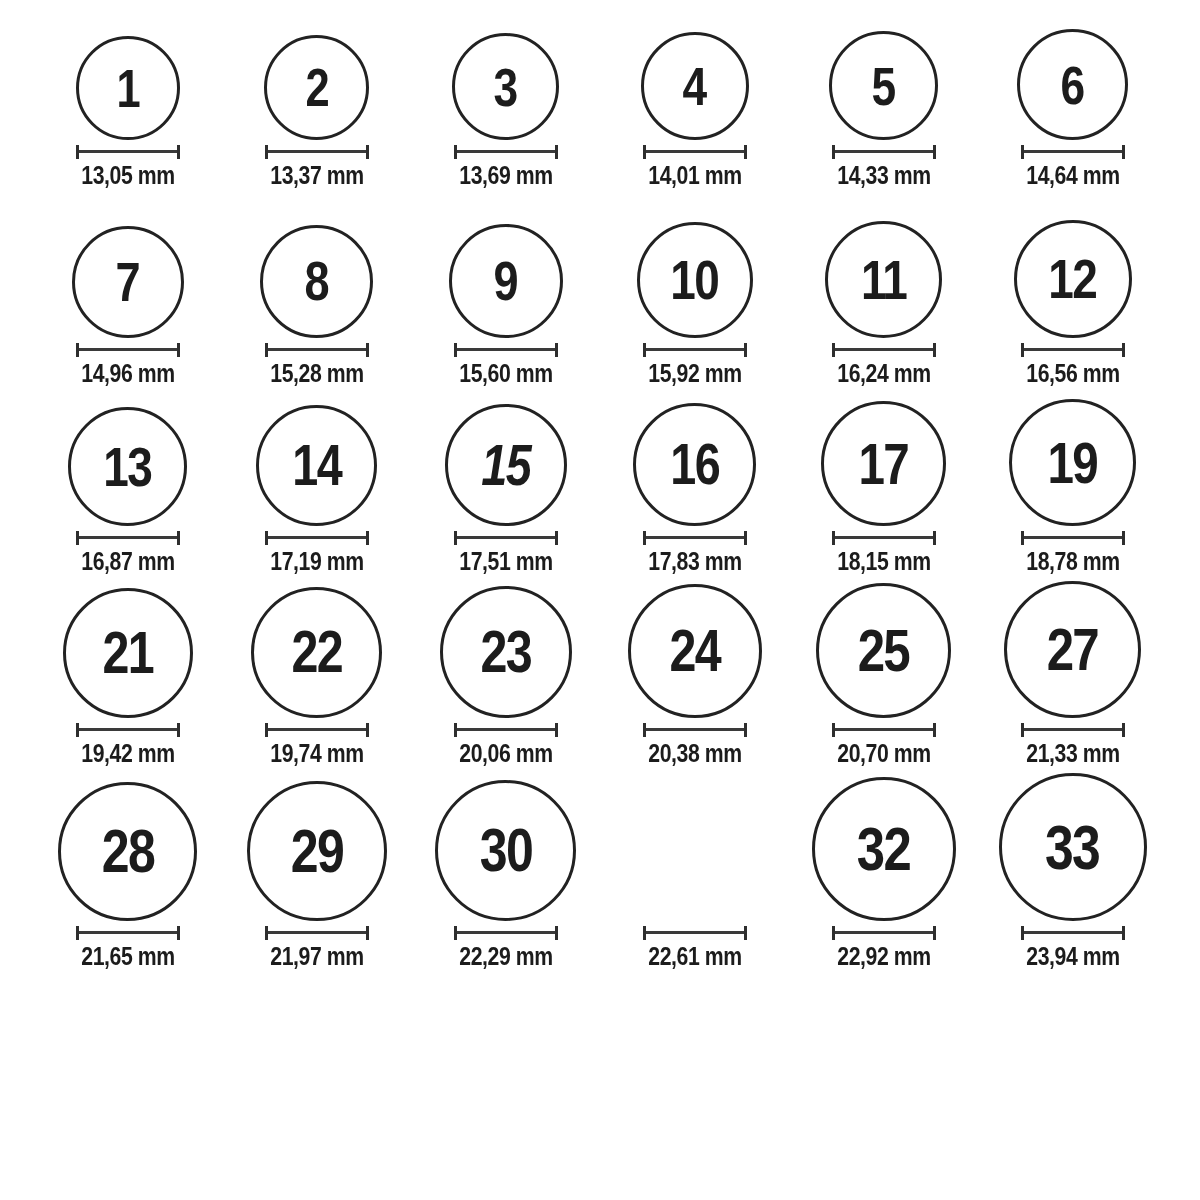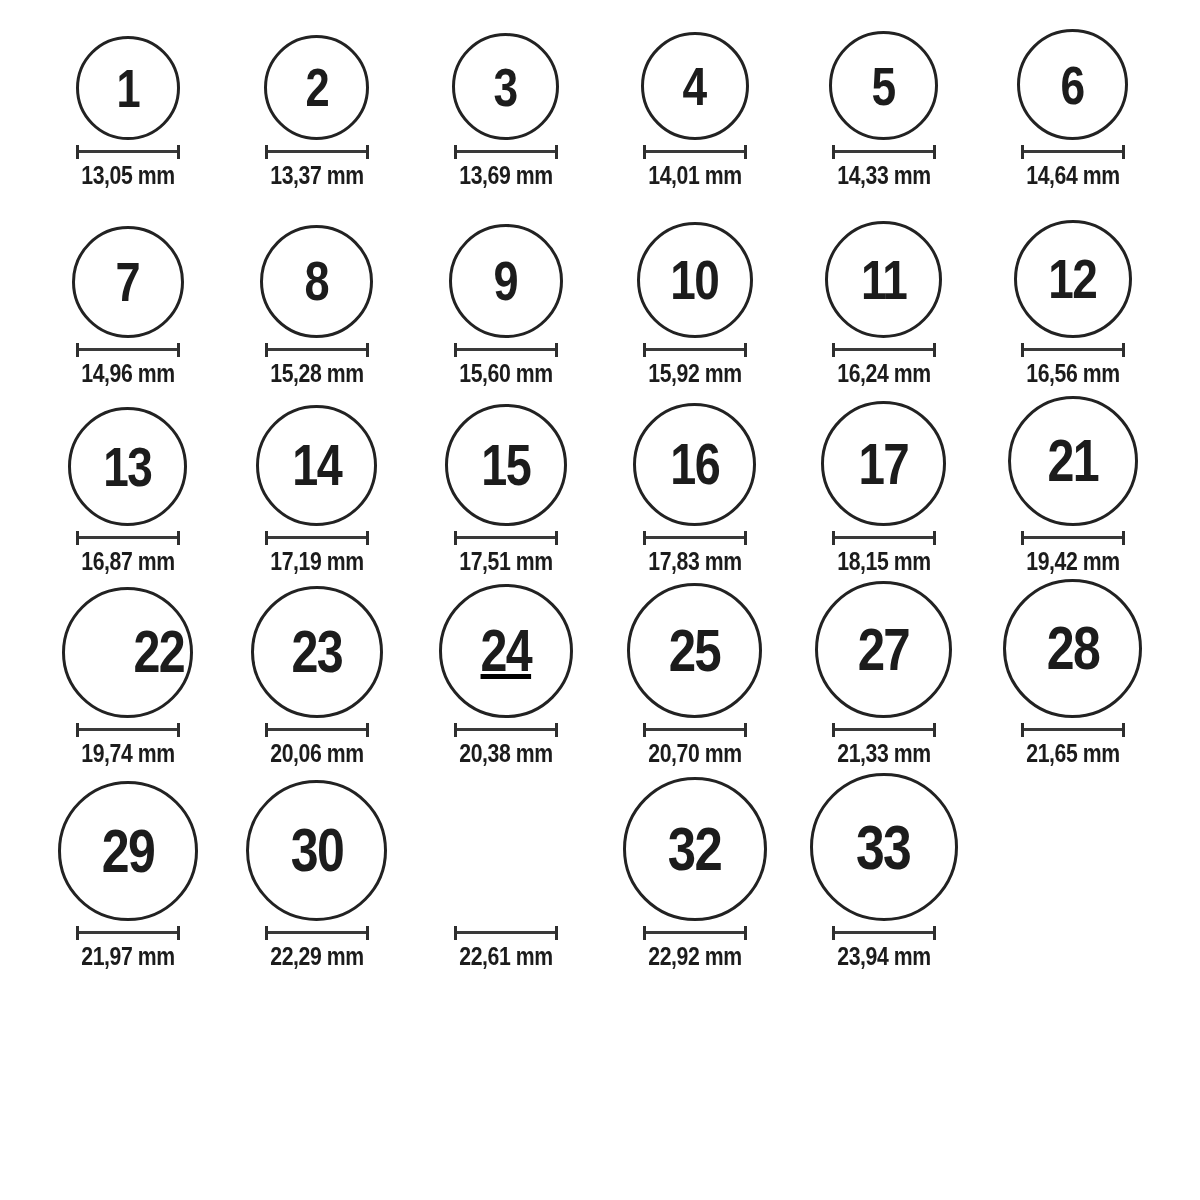--- a/index.html
+++ b/index.html
@@ -249,21 +249,21 @@
     </div>
     <div class="bar">
       <span class="line"></span>
       <span class="tick left"></span>
       <span class="tick right"></span>
     </div>
     <div class="label">17,19 mm</div>
   </div>
 
   <div class="cell">
-    <div class="circle" style="width: 122px; height: 122px;">
+    <div class="circle" style="width: 122px; height: 122px; font-style: italic;">
       <span class="num" style="font-size: 57px;">15</span>
     </div>
     <div class="bar">
       <span class="line"></span>
       <span class="tick left"></span>
       <span class="tick right"></span>
     </div>
     <div class="label">17,51 mm</div>
   </div>
 
@@ -285,36 +285,47 @@
     </div>
     <div class="bar">
       <span class="line"></span>
       <span class="tick left"></span>
       <span class="tick right"></span>
     </div>
     <div class="label">18,15 mm</div>
   </div>
 
 
+  <div class="cell">
+    <div class="circle" style="width: 127px; height: 127px;">
+      <span class="num" style="font-size: 58px;">19</span>
+    </div>
+    <div class="bar">
+      <span class="line"></span>
+      <span class="tick left"></span>
+      <span class="tick right"></span>
+    </div>
+    <div class="label">18,78 mm</div>
+  </div>
 
 
   <div class="cell">
     <div class="circle" style="width: 130px; height: 130px;">
       <span class="num" style="font-size: 59px;">21</span>
     </div>
     <div class="bar">
       <span class="line"></span>
       <span class="tick left"></span>
       <span class="tick right"></span>
     </div>
     <div class="label">19,42 mm</div>
   </div>
 
   <div class="cell">
-    <div class="circle" style="width: 131px; height: 131px; justify-content: flex-end;">
+    <div class="circle" style="width: 131px; height: 131px;">
       <span class="num" style="font-size: 59px;">22</span>
     </div>
     <div class="bar">
       <span class="line"></span>
       <span class="tick left"></span>
       <span class="tick right"></span>
     </div>
     <div class="label">19,74 mm</div>
   </div>
 
@@ -324,21 +335,21 @@
     </div>
     <div class="bar">
       <span class="line"></span>
       <span class="tick left"></span>
       <span class="tick right"></span>
     </div>
     <div class="label">20,06 mm</div>
   </div>
 
   <div class="cell">
-    <div class="circle" style="width: 134px; height: 134px; text-decoration: underline;">
+    <div class="circle" style="width: 134px; height: 134px;">
       <span class="num" style="font-size: 59px;">24</span>
     </div>
     <div class="bar">
       <span class="line"></span>
       <span class="tick left"></span>
       <span class="tick right"></span>
     </div>
     <div class="label">20,38 mm</div>
   </div>
 

